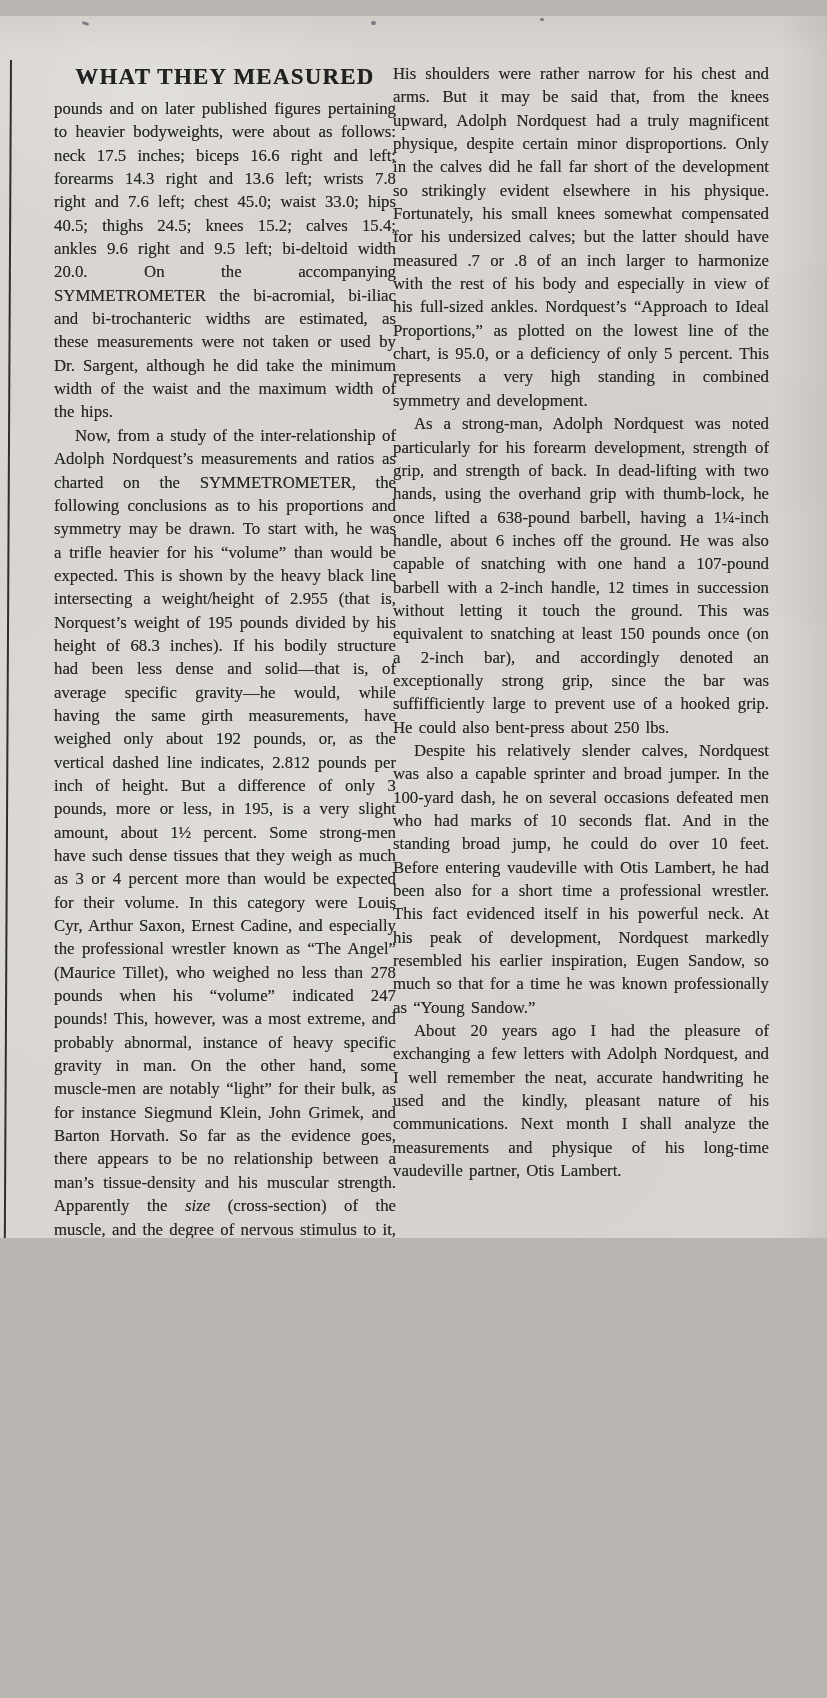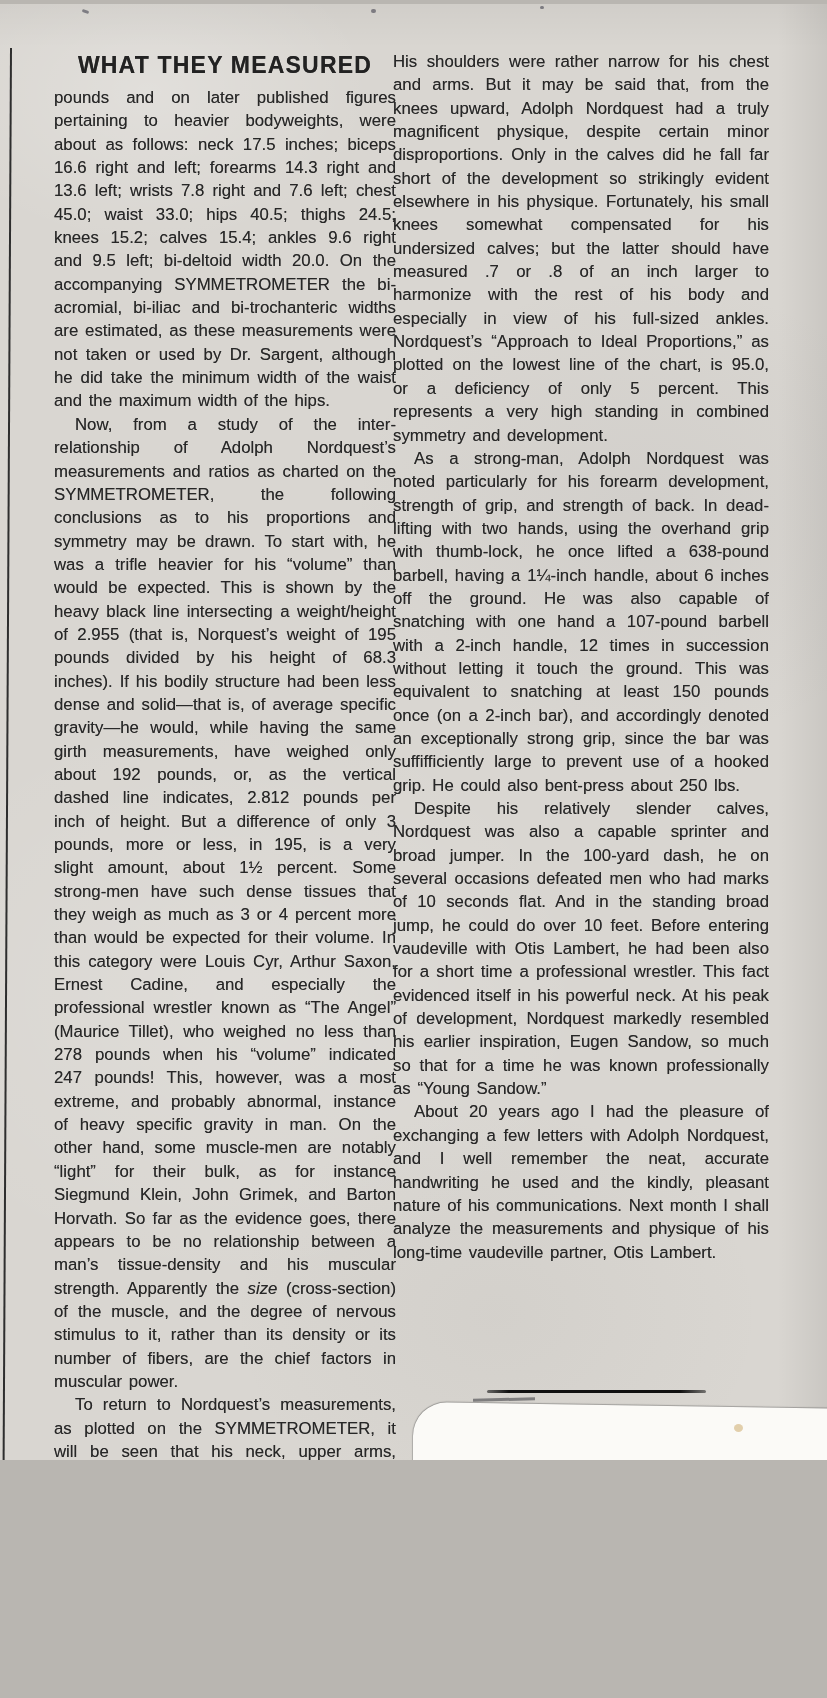--- a/index.html
+++ b/index.html
@@ -1,30 +1,30 @@
 <!DOCTYPE html>
 <html><head>
 <meta charset="utf-8">
 <style>
   html, body { margin: 0; padding: 0; background: #b9b6b1; }
   #page {
     position: relative;
     width: 827px;
-    height: 1456px;
-    margin: 4px auto;
+    height: 1222px;
+    margin: 16px auto;
     overflow: hidden;
     background-color: #d9d6d1;
     background-image:
       linear-gradient(to right, rgba(0,0,0,0) 94%, rgba(0,0,0,0.07) 100%),
       linear-gradient(to bottom, rgba(0,0,0,0.04) 0%, rgba(0,0,0,0) 3%),
       radial-gradient(ellipse 320px 220px at 18% 6%, rgba(255,255,255,0.22), rgba(255,255,255,0) 70%),
       radial-gradient(ellipse 420px 340px at 78% 35%, rgba(110,110,118,0.07), rgba(110,110,118,0) 70%),
       radial-gradient(ellipse 520px 420px at 28% 68%, rgba(255,255,255,0.14), rgba(255,255,255,0) 70%),
       radial-gradient(ellipse 380px 300px at 60% 90%, rgba(120,118,112,0.06), rgba(120,118,112,0) 70%);
-    font-family: Liberation Sans, sans-serif;
+    font-family: Liberation Serif, serif;
     color: #272727;
   }
   .col {
     position: absolute;
     text-align: justify;
   }
   #col-left  { left: 54px;  top: 48px; width: 342px; }
   #col-right { left: 393px; top: 46px; width: 376px; }
   .article-title {
     font-size: 23px;

